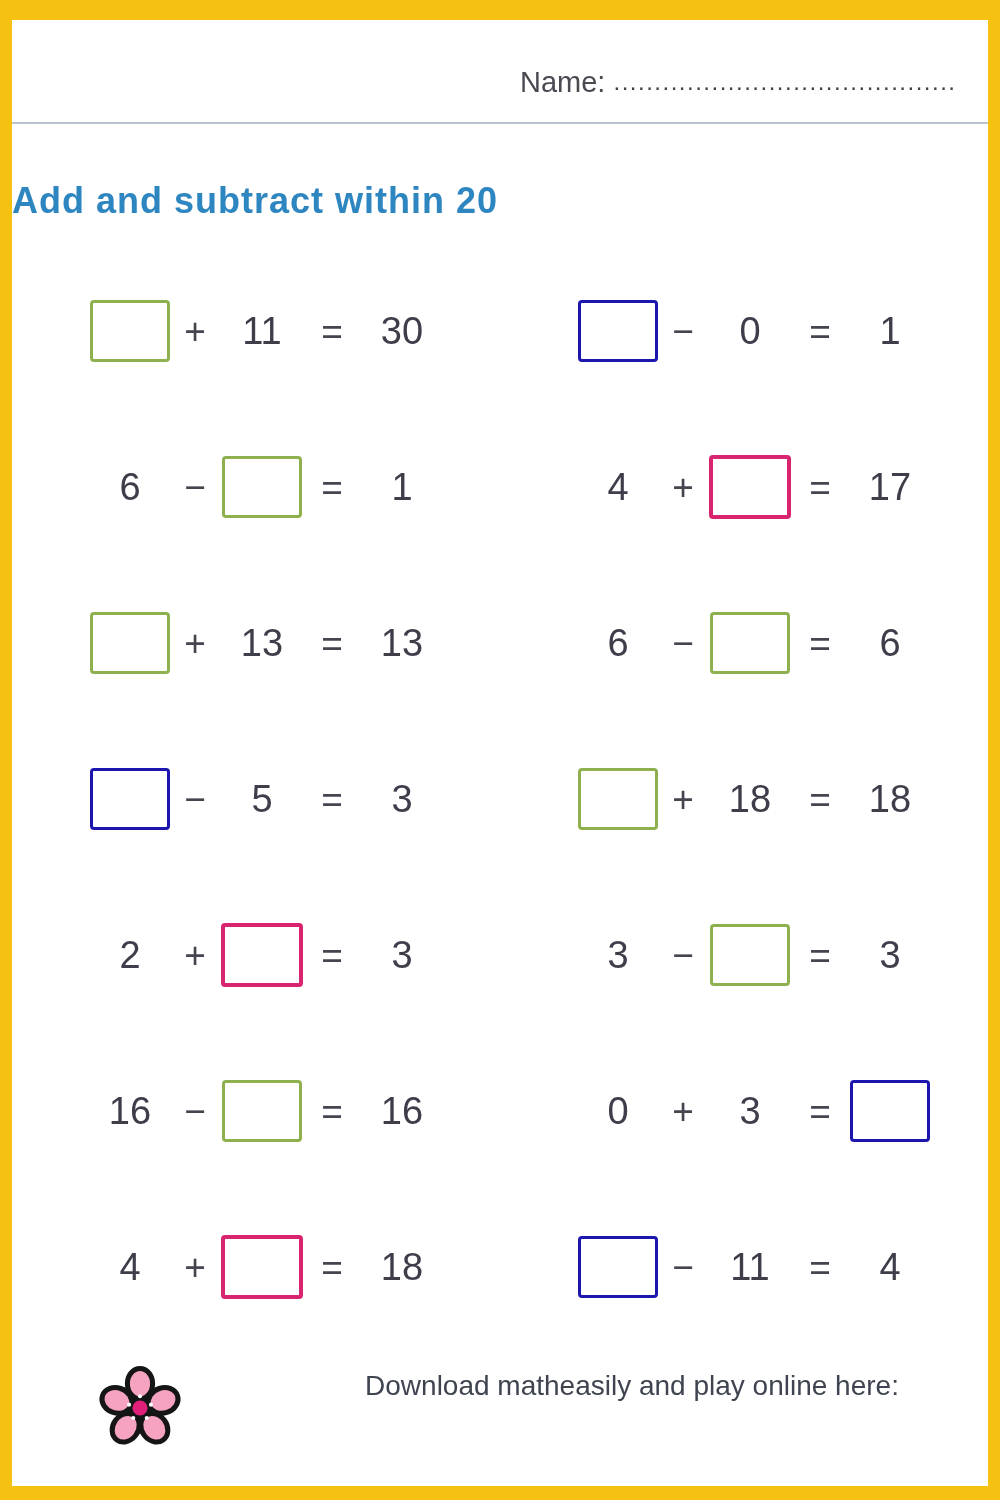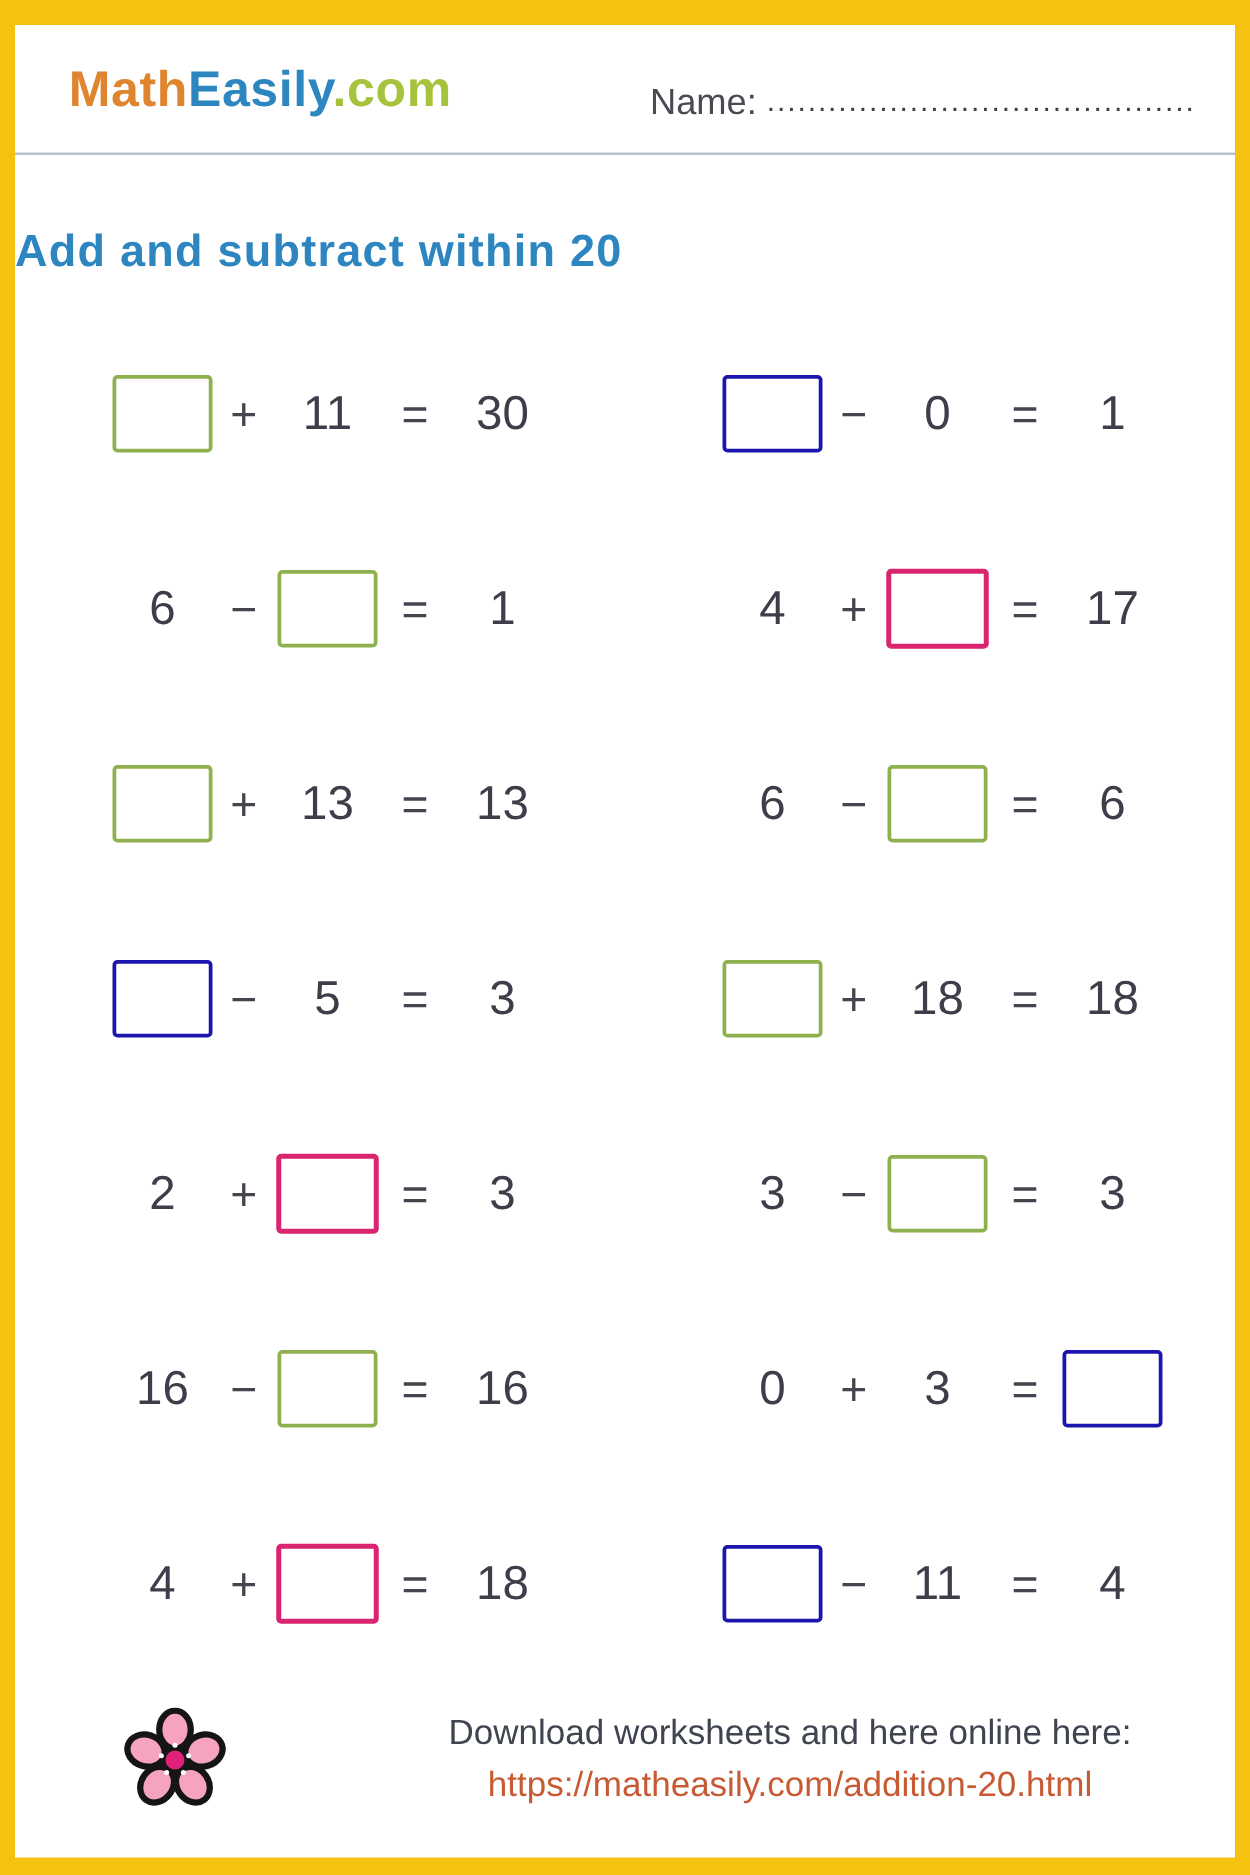--- a/index.html
+++ b/index.html
@@ -75,23 +75,20 @@
     display:inline-block;margin-top:10px;font-size:28px;color:#c75a33;text-decoration:none;
   }
 </style>
 </head>
 <body>
 
 <div class="frame">
   <div class="sheet">
 
     <div class="header">
-      <div class="logo">
-        <span class="math">Math</span><span class="easily">Easily</span><span class="com">.com</span>
-      </div>
       <div class="name-row">
         <span>Name:</span>
         <span class="name-dots">..........................................</span>
       </div>
     </div>
 
     <div class="title">Add and subtract within 20</div>
 
     <div class="grid">
         <div class="problem">
@@ -346,19 +343,18 @@
         <circle cx="50" cy="50" r="11" fill="#e0217c" stroke="#151515" stroke-width="4"></circle>
         <g fill="#ffffff">
           <circle cx="50" cy="36" r="2.4"></circle>
             <circle cx="63" cy="46" r="2.4"></circle>
           <circle cx="58" cy="62" r="2.4"></circle>
             <circle cx="42" cy="62" r="2.4"></circle>
             <circle cx="37" cy="46" r="2.4"></circle>
         </g>
       </svg>
       <div class="footer-text">
-        <div class="footer-line1">Download worksheets and here online here:</div>
-        <a class="footer-link">https://matheasily.com/addition-20.html</a>
+        <div class="footer-line1">Download matheasily and play online here:</div>
       </div>
     </div>
 
   </div>
 </div>
 
 </body></html>

